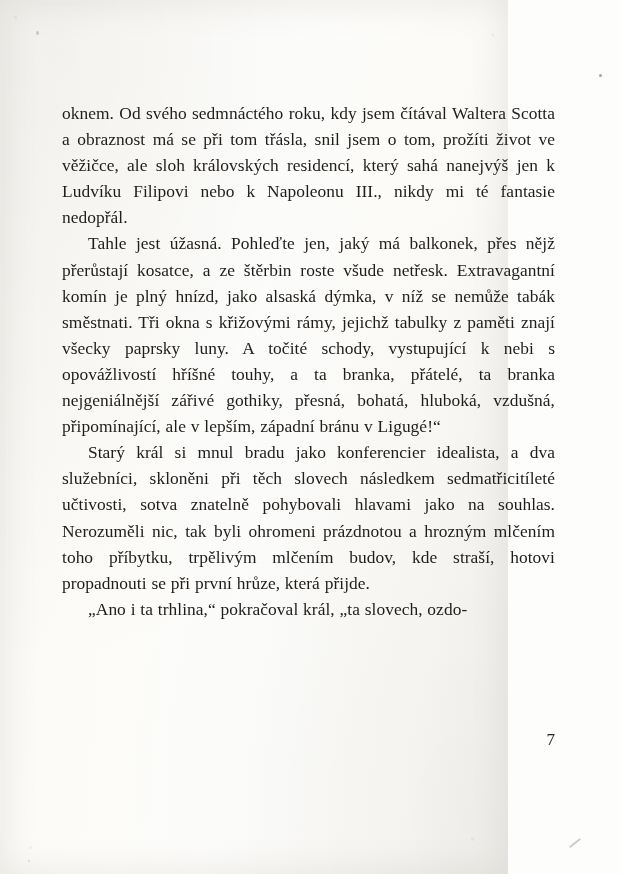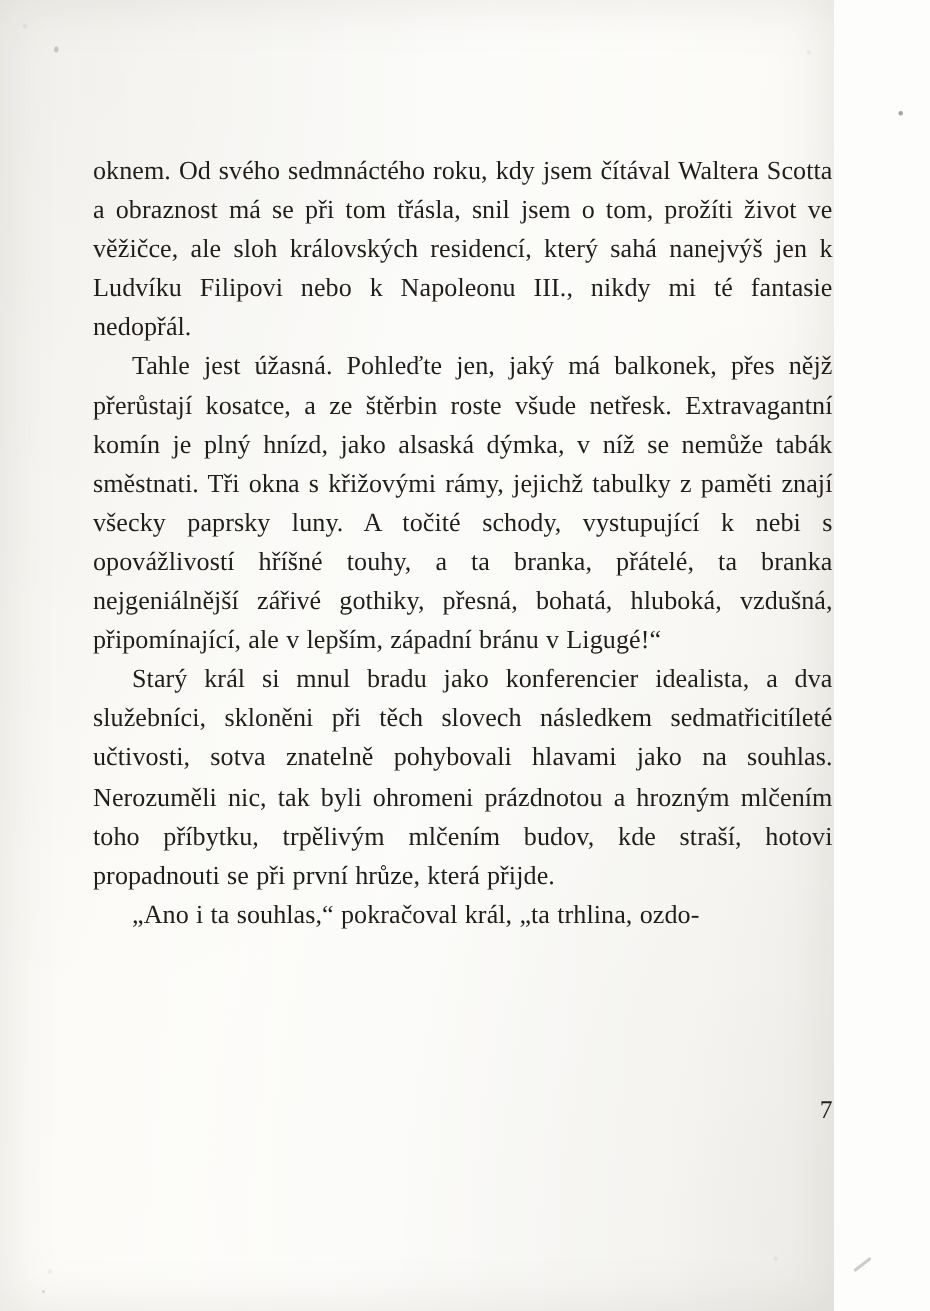--- a/index.html
+++ b/index.html
@@ -8,21 +8,21 @@
   }
   body {
     width: 620px;
     height: 874px;
     background: #fdfdfb;
     font-family: "Liberation Serif", serif;
     overflow: hidden;
   }
   .page {
     position: relative;
-    width: 556px;
+    width: 508px;
     height: 874px;
     background:
       radial-gradient(ellipse at 12% 6%, rgba(0,0,0,0.030), rgba(0,0,0,0) 55%),
       radial-gradient(ellipse at 92% 94%, rgba(0,0,0,0.035), rgba(0,0,0,0) 55%),
       linear-gradient(95deg, #f7f6f2 0%, #fcfbf8 18%, #fefefc 50%, #fbfaf7 82%, #f4f3ef 100%);
   }
   
   .paper-grain {
     position: absolute;
     inset: 0;
@@ -90,17 +90,17 @@
   <div class="edge-shade"></div>
   <div class="blot b1"></div>
   <div class="blot b2"></div>
   <div class="blot b3"></div>
   <div class="blot b4"></div>
 
   <div class="textblock">
     <p>oknem. Od svého sedmnáctého roku, kdy jsem čítával Waltera Scotta a obraznost má se při tom třásla, snil jsem o tom, prožíti život ve věžičce, ale sloh královských residencí, který sahá nanejvýš jen k Ludvíku Filipovi nebo k Napoleonu III., nikdy mi té fantasie nedopřál.</p>
     <p class="indent">Tahle jest úžasná. Pohleďte jen, jaký má balkonek, přes nějž přerůstají kosatce, a ze štěrbin roste všude netřesk. Extravagantní komín je plný hnízd, jako alsaská dýmka, v níž se nemůže tabák směstnati. Tři okna s křižovými rámy, jejichž tabulky z paměti znají všecky paprsky luny. A točité schody, vystupující k nebi s opovážlivostí hříšné touhy, a ta branka, přátelé, ta branka nejgeniálnější zářivé gothiky, přesná, bohatá, hluboká, vzdušná, připomínající, ale v lepším, západní bránu v Ligugé!“</p>
     <p class="indent">Starý král si mnul bradu jako konferencier idealista, a dva služebníci, skloněni při těch slovech následkem sedmatřicitíleté učtivosti, sotva znatelně pohybovali hlavami jako na souhlas. Nerozuměli nic, tak byli ohromeni prázdnotou a hrozným mlčením toho příbytku, trpělivým mlčením budov, kde straší, hotovi propadnouti se při první hrůze, která přijde.</p>
-    <p class="indent">„Ano i ta souhlas,“ pokračoval král, „ta trhlina, ozdo-</p>
+    <p class="indent">„Ano i ta trhlina,“ pokračoval král, „ta slovech, ozdo-</p>
   </div>
 
   <div class="folio">7</div>
 </div>
 
 </body></html>

